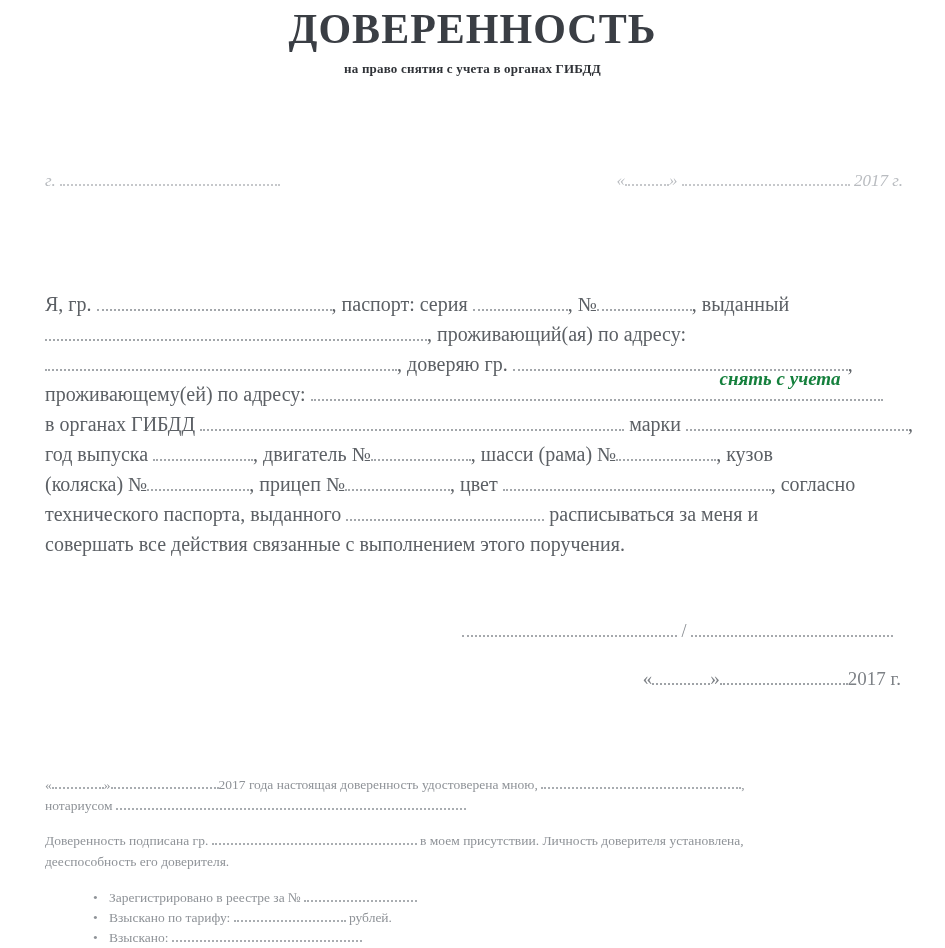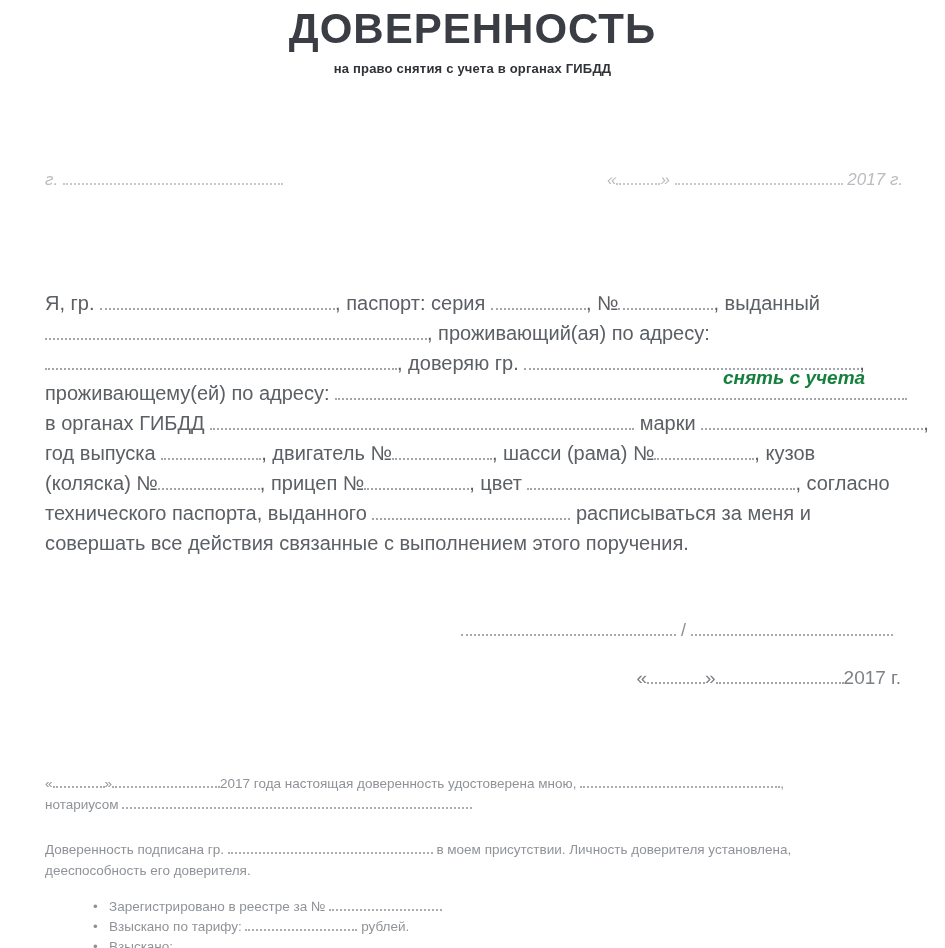--- a/index.html
+++ b/index.html
@@ -1,18 +1,18 @@
 <!DOCTYPE html>
 <html><head>
 <meta charset="utf-8">
 <style>
   html,body{margin:0;padding:0;background:#ffffff;}
   .page{
     width:945px;height:948px;margin:0 auto;background:#ffffff;
-    font-family:Liberation Sans, sans-serif;
+    font-family:Liberation Serif, serif;
     position:relative;overflow:hidden;box-sizing:border-box;
   }
   .title{
     text-align:center;padding-top:6px;font-size:42px;font-weight:600;
     color:#3a3e44;letter-spacing:1px;line-height:1.1;
   }
   .subtitle{
     text-align:center;font-size:13px;font-weight:bold;color:#2f3237;
     margin-top:9px;letter-spacing:.2px;
   }
@@ -47,21 +47,21 @@
     margin-top:26px;text-align:right;padding-right:44px;
     font-size:19px;color:#7d8186;white-space:nowrap;
   }
   .sig-date-row .fill{border-bottom:2px dotted #9fa3a7;}
   .notary{
     margin-top:84px;padding:0 45px;
     font-size:13.5px;line-height:21px;color:#8f9398;
   }
   .notary .doc-line{height:21px;}
   .notary .fill{border-bottom:2px dotted #a9adb1;}
-  .notary-par{margin-top:24px;}
+  .notary-par{margin-top:14px;}
   .bullets{list-style:none;margin:16px 0 0 0;padding:0 0 0 48px;}
   .bullets li{
     white-space:nowrap;line-height:20px;position:relative;padding-left:16px;
   }
   .bullets li::before{
     content:"\2022";position:absolute;left:0;top:0;color:#8f9398;
   }
 </style>
 </head>
 <body>

